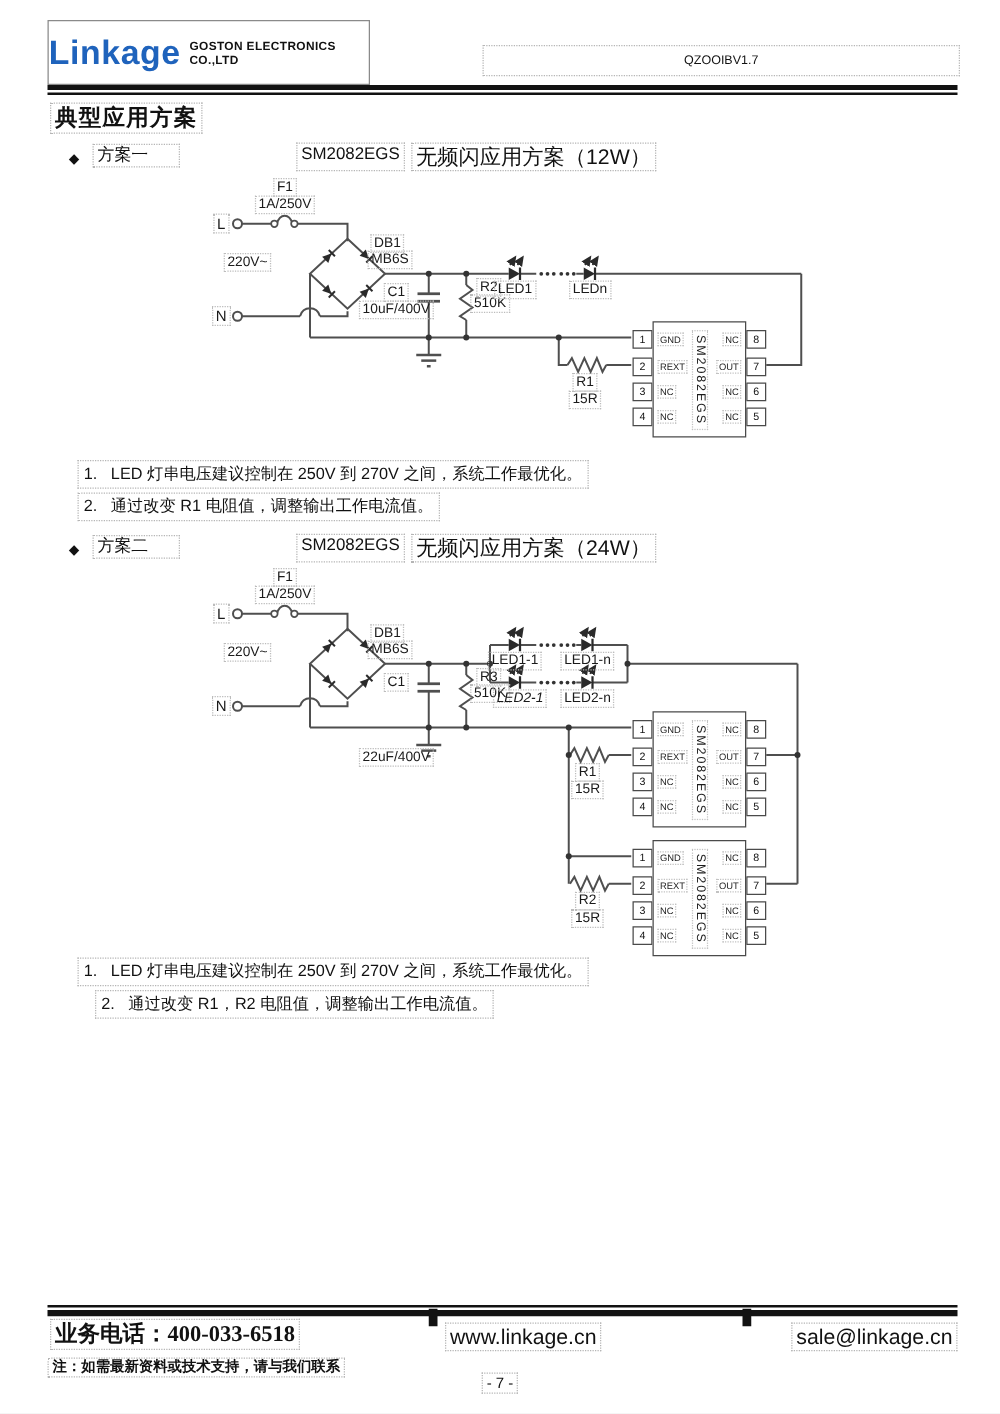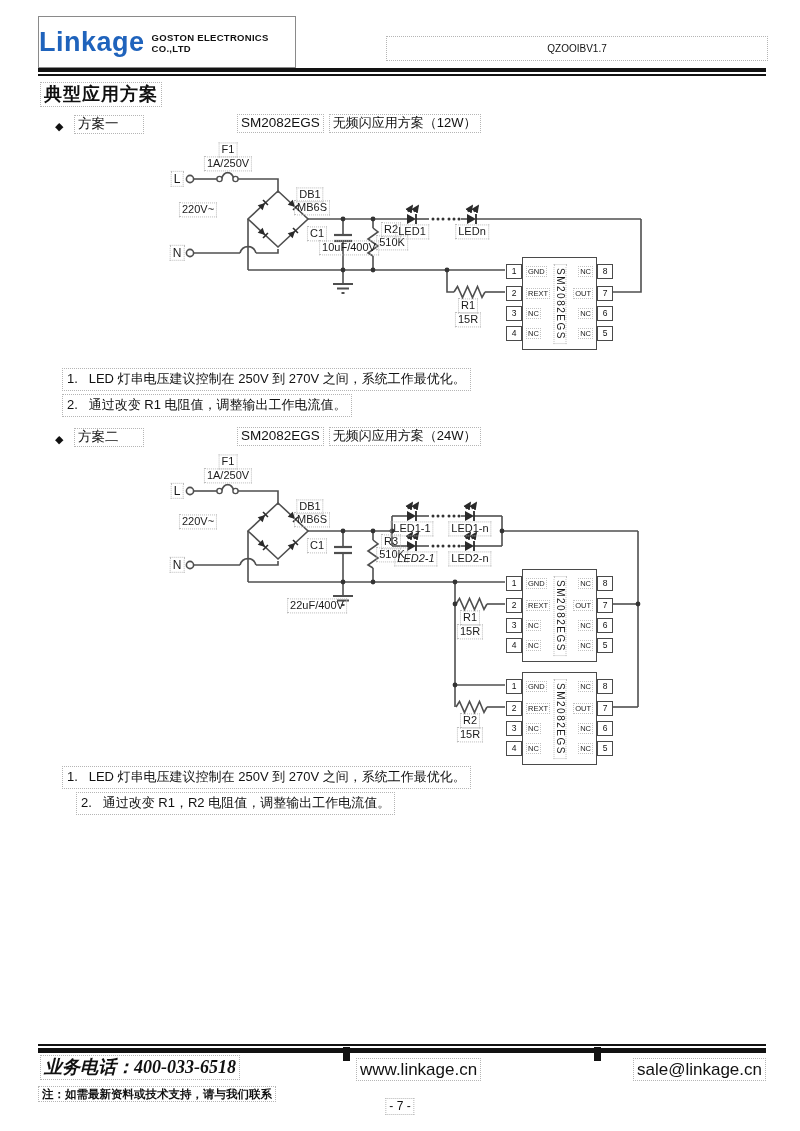--- a/index.html
+++ b/index.html
@@ -22,21 +22,21 @@
   .hrule{position:absolute;left:38px;top:68px;width:728px;}
   .hrule .l1{height:3.5px;background:#121212;}
   .hrule .gap{height:2px;}
   .hrule .l2{height:2px;background:#121212;}
 
   .section-title{position:absolute;left:40px;top:82px;font-size:18px;font-weight:bold;letter-spacing:1px;}
   .bullet{position:absolute;font-size:11px;}
   .scheme-label{position:absolute;font-size:13.5px;width:62px;text-align:left;}
   .scheme-title-row{position:absolute;display:flex;gap:5px;white-space:nowrap;}
   .scheme-chip{font-size:13.5px;}
-  .scheme-name{font-size:13px;text-align:center;}
+  .scheme-name{font-size:17px;text-align:center;}
 
   .circuit{position:absolute;left:160px;width:500px;}
   .clabel{position:absolute;transform:translate(-50%,-50%);font-size:11px;white-space:nowrap;
           border:1px dotted #bcbcbc;padding:0 2px;line-height:1.2;color:#1a1a1a;}
   .term{font-size:12px;}
 
   
   .ic{position:absolute;width:73px;height:91px;border:1.5px solid #4a4a4a;background:#fff;}
   .pinbox{position:absolute;width:16px;height:15px;border:1.3px solid #4a4a4a;background:#fff;
           font-size:8.5px;display:flex;align-items:center;justify-content:center;box-sizing:border-box;}
@@ -53,21 +53,21 @@
   .watermark{position:absolute;left:326px;top:550px;font-size:40px;letter-spacing:3px;color:#c3c3c3;opacity:.6;
              font-weight:bold;white-space:nowrap;pointer-events:none;}
 
   
   .frule{position:absolute;left:38px;top:1044px;width:728px;}
   .frule .l1{height:1.5px;background:#121212;}
   .frule .gap{height:2.5px;}
   .frule .l2{height:4.5px;background:#121212;}
   .ftick{position:absolute;width:7px;height:14px;background:#121212;top:1047px;}
   .fphone{position:absolute;left:40px;top:1055px;font-family:"Liberation Serif",serif;
-          font-weight:bold;font-size:18px;white-space:nowrap;font-style:italic;}
+          font-weight:bold;font-size:18px;white-space:nowrap;}
   .fsite{position:absolute;left:356px;top:1058px;font-size:17px;}
   .femail{position:absolute;right:34px;top:1058px;font-size:17px;}
   .fnote{position:absolute;left:38px;top:1086px;font-size:11.5px;font-weight:bold;white-space:nowrap;}
   .pagenum{position:absolute;left:50%;transform:translateX(-50%);top:1098px;font-size:12px;}
 </style>
 </head>
 <body>
 
 <div class="page">
 
@@ -194,21 +194,21 @@
       </g>
     </svg>
     <div class="clabel" style="left:68px;top:12px;">F1</div>
     <div class="clabel" style="left:68px;top:25.5px;">1A/250V</div>
     <div class="clabel term" style="left:17px;top:41px;">L</div>
     <div class="clabel" style="left:38px;top:72px;">220V~</div>
     <div class="clabel term" style="left:17px;top:115px;">N</div>
     <div class="clabel" style="left:150px;top:57px;">DB1</div>
     <div class="clabel" style="left:152px;top:70px;">MB6S</div>
     <div class="clabel" style="left:157px;top:96px;">C1</div>
-    <div class="clabel" style="left:157px;top:109.5px;margin-left:32px;">10uF/400V</div>
+    <div class="clabel" style="left:157px;top:109.5px;">10uF/400V</div>
     <div class="clabel" style="left:231px;top:92px;">R2</div>
     <div class="clabel" style="left:232px;top:105px;">510K</div>
     <div class="clabel" style="left:252px;top:94px;">LED1</div>
     <div class="clabel" style="left:312px;top:94px;">LEDn</div>
     <div class="clabel" style="left:308px;top:168px;">R1</div>
     <div class="clabel" style="left:308px;top:182px;">15R</div>
     <div class="ic" style="left:362px;top:119px;">
         <div class="pinbox pl" style="top: 5.5px;">1</div>
         <div class="pinlabel pl" style="top: 7.5px;">GND</div>
         <div class="pinbox pl" style="top: 27.5px;">2</div>

